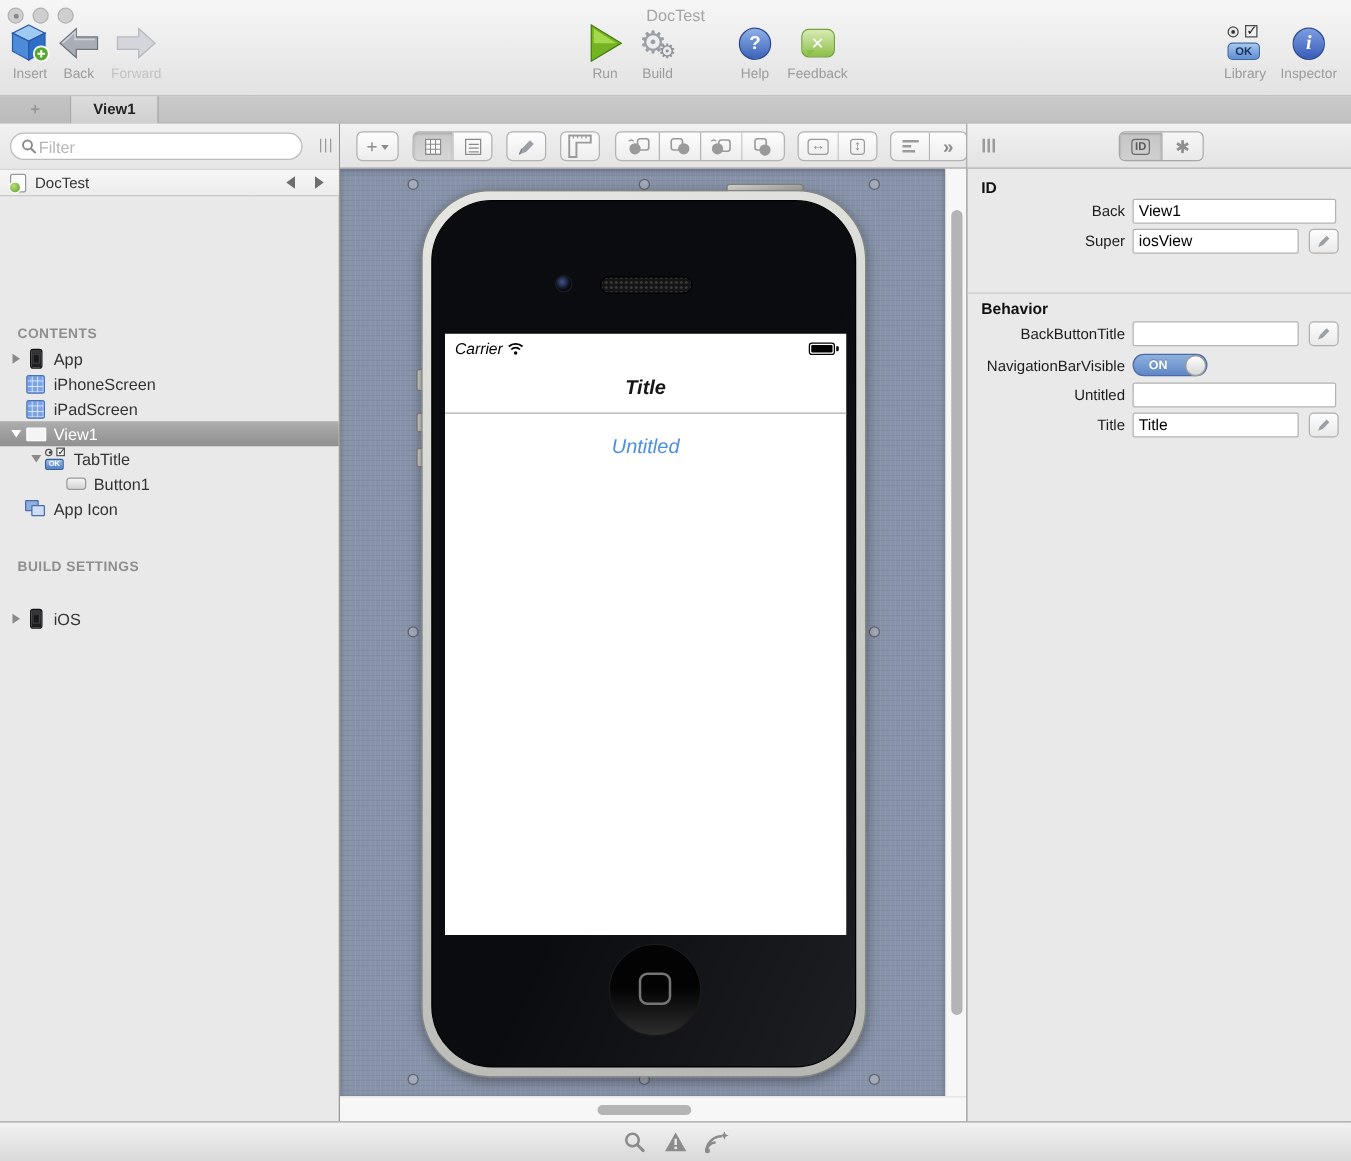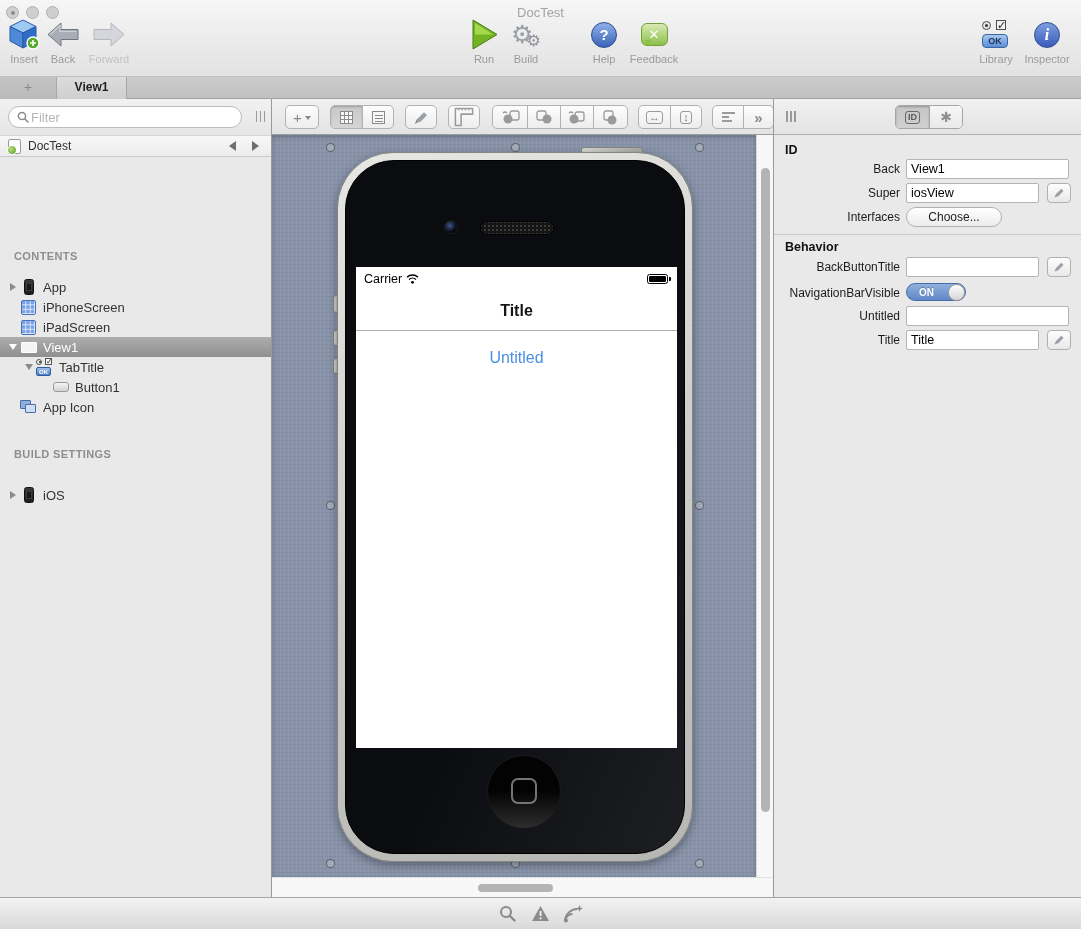--- a/index.html
+++ b/index.html
@@ -128,21 +128,21 @@
                      repeating-linear-gradient(0deg,rgba(0,0,0,.05) 0 1px,transparent 1px 4px);
     box-shadow:inset 0 2px 5px rgba(0,0,0,.22);overflow:hidden;}
   .hd{position:absolute;width:9px;height:9px;border-radius:50%;border:1px solid rgba(40,40,40,.55);
     background:rgba(225,225,225,.3);}
   .sidebtn{position:absolute;background:linear-gradient(90deg,#d6d6d2,#a8a8a4);border:1px solid #84847e;border-radius:3px;}
   .phone{position:absolute;left:65px;top:17px;width:356px;height:710px;border-radius:56px;
     background:linear-gradient(160deg,#e6e6e2,#b5b5b1);border:1px solid #85857f;
     box-shadow:0 3px 10px rgba(0,0,0,.35);z-index:2;}
   .face{position:absolute;left:7px;top:7px;right:7px;bottom:7px;border-radius:49px;
     background:linear-gradient(295deg,rgba(255,255,255,.08),rgba(255,255,255,0) 45%),#0a0c10;
-    border:1px solid #000;overflow:hidden;}
+    border:1px solid #000;overflow:hidden;font-style:italic;}
   .camera{position:absolute;left:98px;top:59px;width:14px;height:14px;border-radius:50%;
     background:radial-gradient(circle at 40% 38%,#41538a,#05060c 65%);border:1px solid #1c1c22;}
   .speaker{position:absolute;left:134px;top:60px;width:74px;height:14px;border-radius:7px;
     background:#141414;border:1px solid #000;
     background-image:radial-gradient(#3d3d3d 1px,transparent 1.2px);background-size:4px 4px;background-position:2px 2px;}
   .screen{position:absolute;left:10px;top:106px;width:321px;height:481px;background:#fff;}
   .p-status{position:relative;height:24px;display:flex;align-items:center;font-size:12.5px;color:#000;}
   .p-carrier{margin-left:8px;display:flex;align-items:center;gap:4px;}
   .p-time{position:absolute;left:0;width:100%;text-align:center;}
   .battery{position:absolute;right:9px;top:7px;width:21px;height:10px;border:1.5px solid #000;border-radius:2.5px;}
@@ -313,21 +313,21 @@
         </div>
     </div>
 
     <div class="doc-row">
       <div class="doc-ic"></div>
       <div class="doc-label">DocTest</div>
       <div class="tri-l"></div>
       <div class="tri-r"></div>
     </div>
 
-    <div class="sec-hd" style="top:151px">CONTENTS</div>
+    <div class="sec-hd" style="top:162px">CONTENTS</div>
 
     <div class="trow" style="top:178px">
       <span class="dis">
           <span class="td-r"></span>
         </span>
       <span class="ic">
           <span class="ic-iphone"></span>
         </span>
       <span>App</span>
     </div>
@@ -556,24 +556,20 @@
     </div>
     <div class="frow" style="top:84px">
       <span class="flabel">Super</span>
       <input class="finput" style="left: 132px; width: 133px;" value="iosView">
       <span class="pencil-btn">
         <svg width="12" height="12" viewBox="0 0 13 13">
           <path d="M1.5 11.5 l1.8-4 L9 1.8 l2.4 2.4 L5.7 9.9 Z" fill="#9aa0a6"></path>
         </svg>
       </span>
     </div>
-    <div class="frow" style="top:108px">
-      <span class="flabel">Interfaces</span>
-      <span class="choose-btn">Choose...</span>
-    </div>
 
     <div class="divider" style="top:135px"></div>
 
     <div class="sec-title" style="top:141px">Behavior</div>
 
     <div class="frow" style="top:158px">
       <span class="flabel">BackButtonTitle</span>
       <input class="finput" style="left: 132px; width: 133px;" value="">
       <span class="pencil-btn">
         <svg width="12" height="12" viewBox="0 0 13 13">

